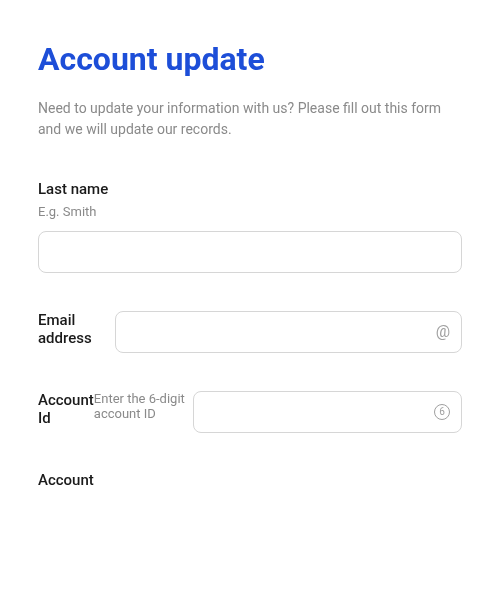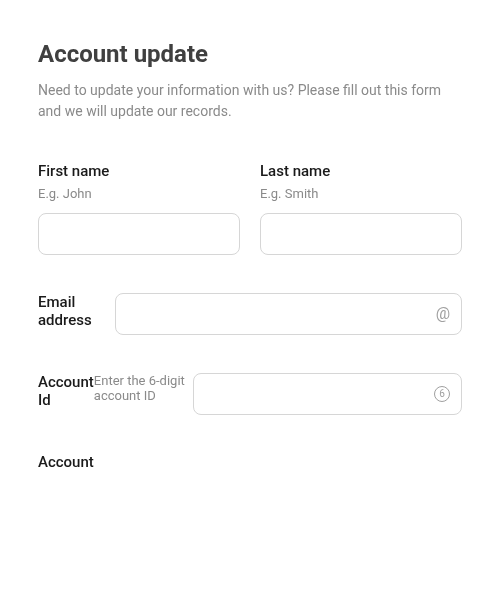--- a/index.html
+++ b/index.html
@@ -10,24 +10,24 @@
     body {
       font-family: -apple-system, BlinkMacSystemFont, "Segoe UI", Roboto, Helvetica, Arial, sans-serif;
       background: #ffffff;
       width: 500px;
       height: 600px;
       overflow: hidden;
       padding: 40px 38px 0 38px;
       color: #1a1a1a;
     }
     .page-title {
-      font-size: 24px;
+      font-size: 32px;
       font-weight: 700;
-      color: #404040;
-      margin-bottom: 12px;
+      color: #1d4ed8;
+      margin-bottom: 20px;
     }
     .page-description {
       font-size: 14px;
       color: #8a8a8a;
       line-height: 1.5;
       margin-bottom: 40px;
     }
     .row {
       display: flex;
       gap: 20px;
@@ -100,27 +100,20 @@
     }
   </style>
 </head>
 <body>
 
 <h1 class="page-title">Account update</h1>
 <p class="page-description">Need to update your information with us? Please fill out this form and we will update our records.</p>
 
 <div class="row">
   <div class="field">
-    <div class="field-label">First name</div>
-    <div class="field-hint">E.g. John</div>
-    <div class="input-wrap">
-      <input type="text" class="text-input" value="" style="">
-    </div>
-  </div>
-  <div class="field">
     <div class="field-label">Last name</div>
     <div class="field-hint">E.g. Smith</div>
     <div class="input-wrap">
       <input type="text" class="text-input" value="" style="">
     </div>
   </div>
 </div>
 
 <div class="field-full">
   <div class="field-label">Email address</div>

